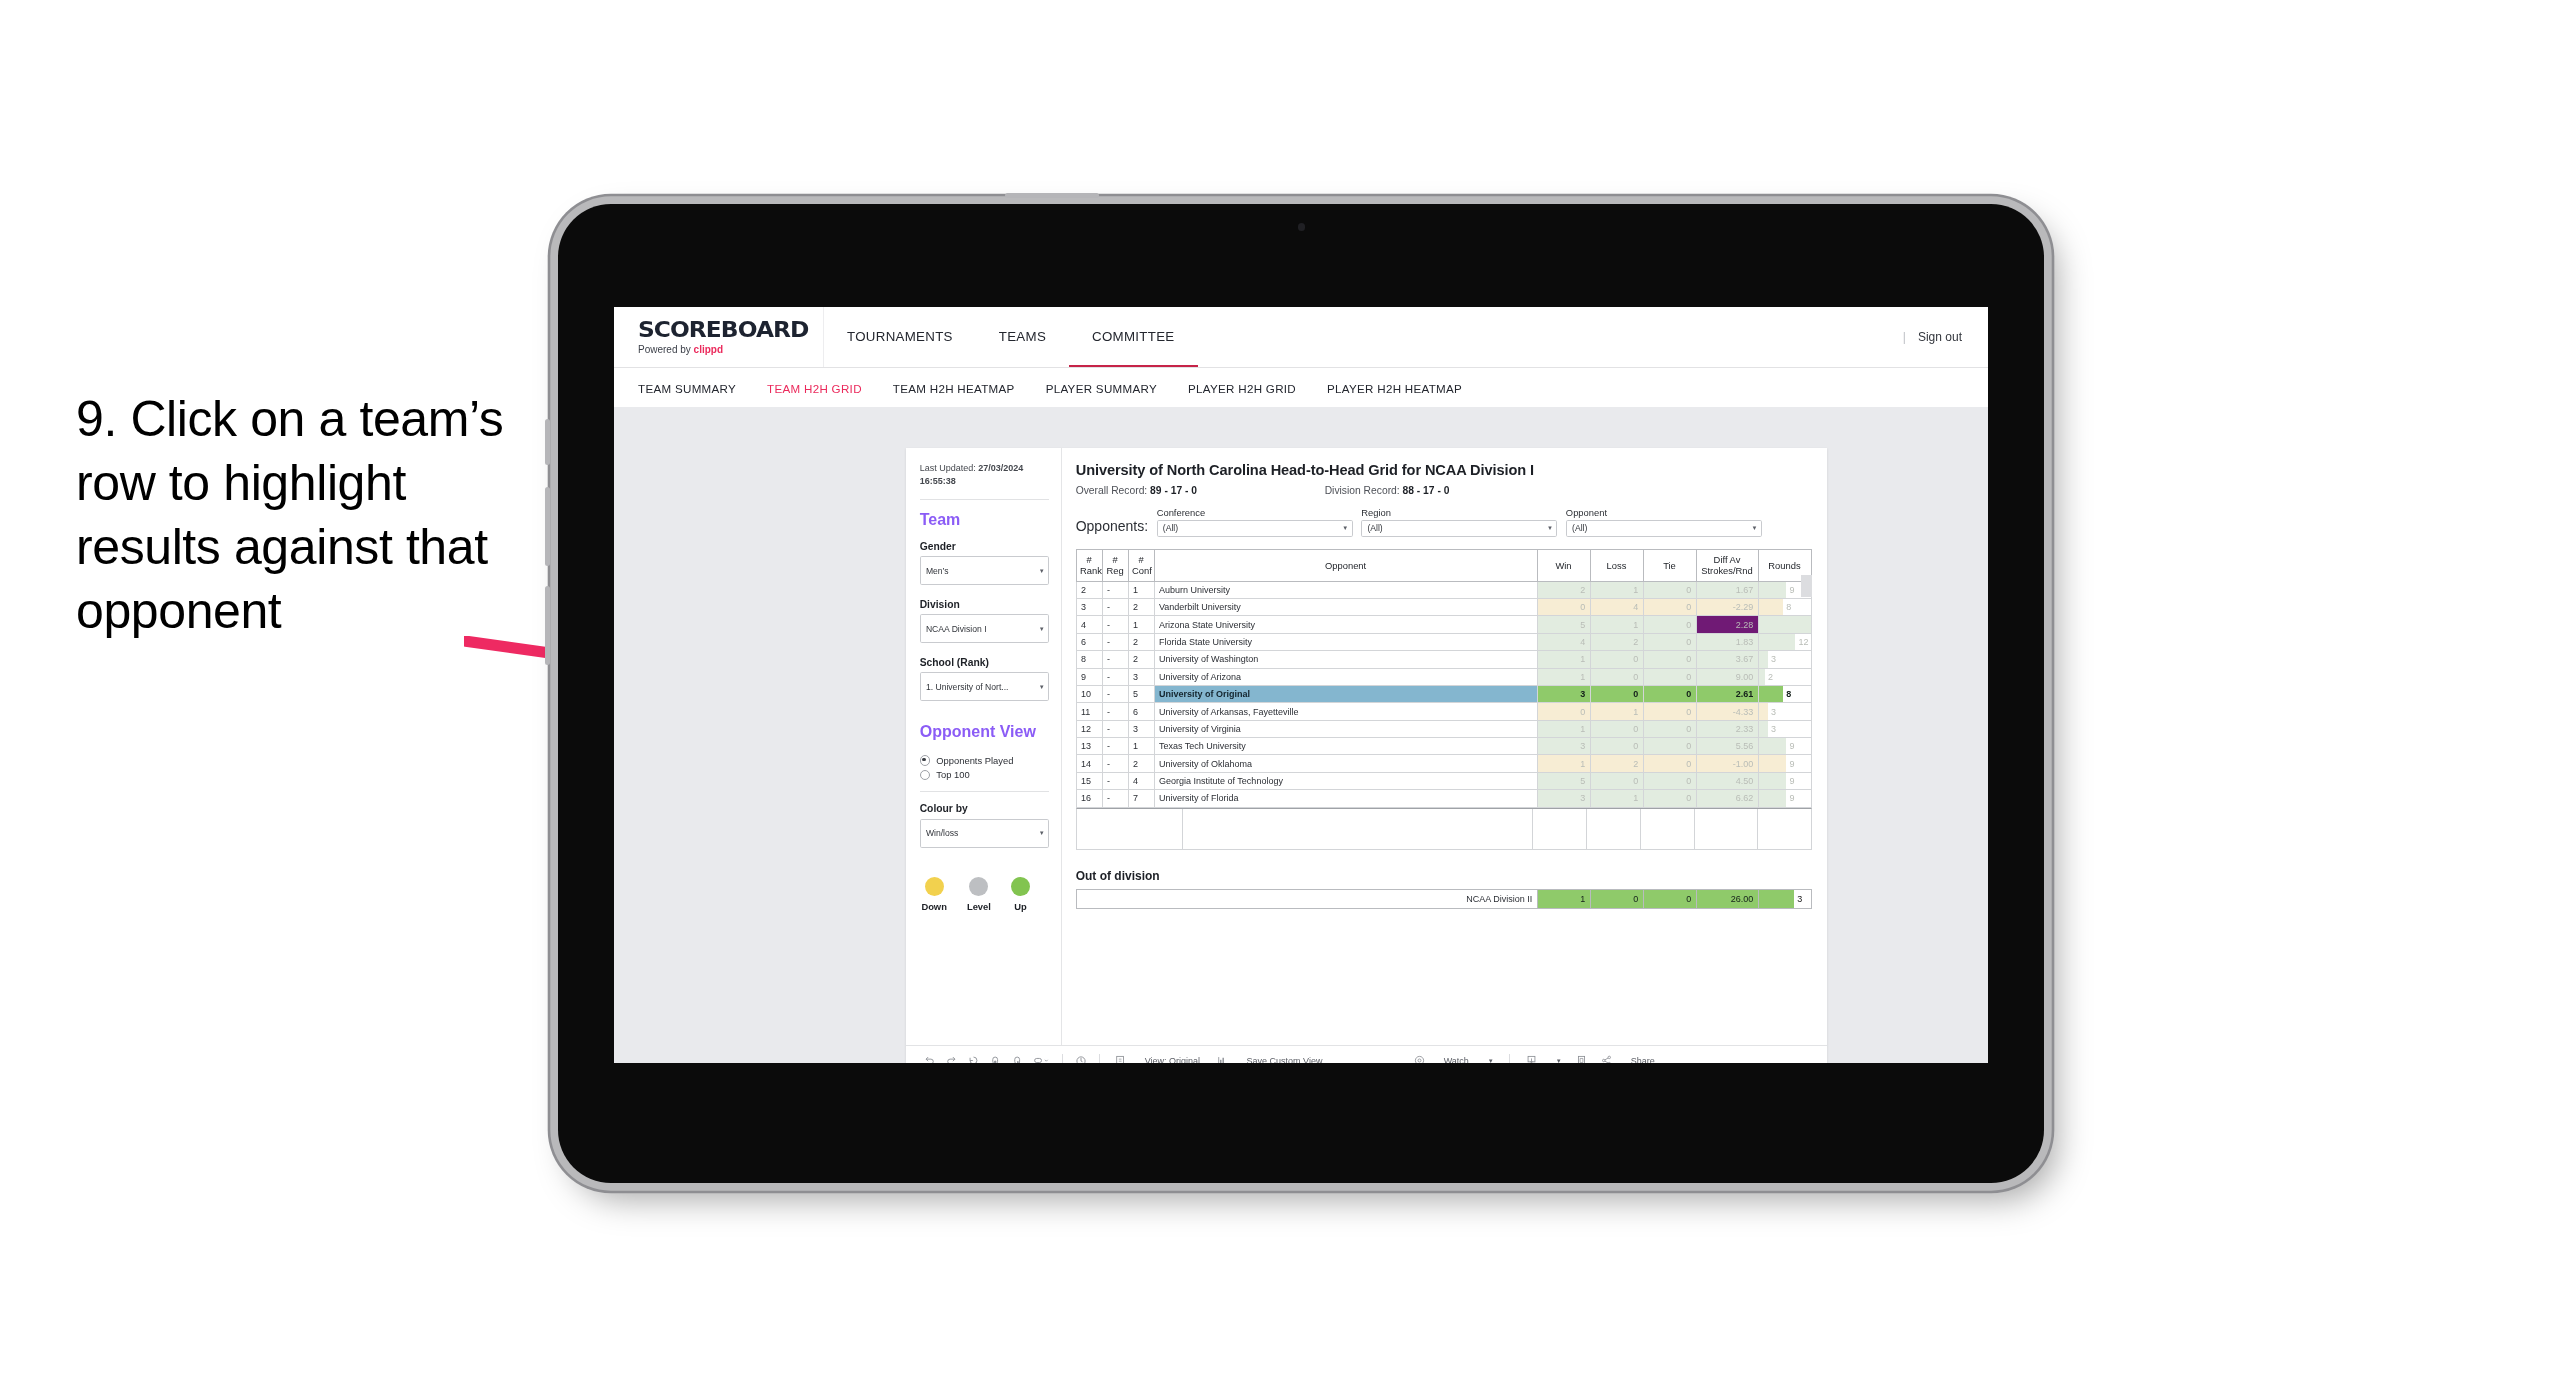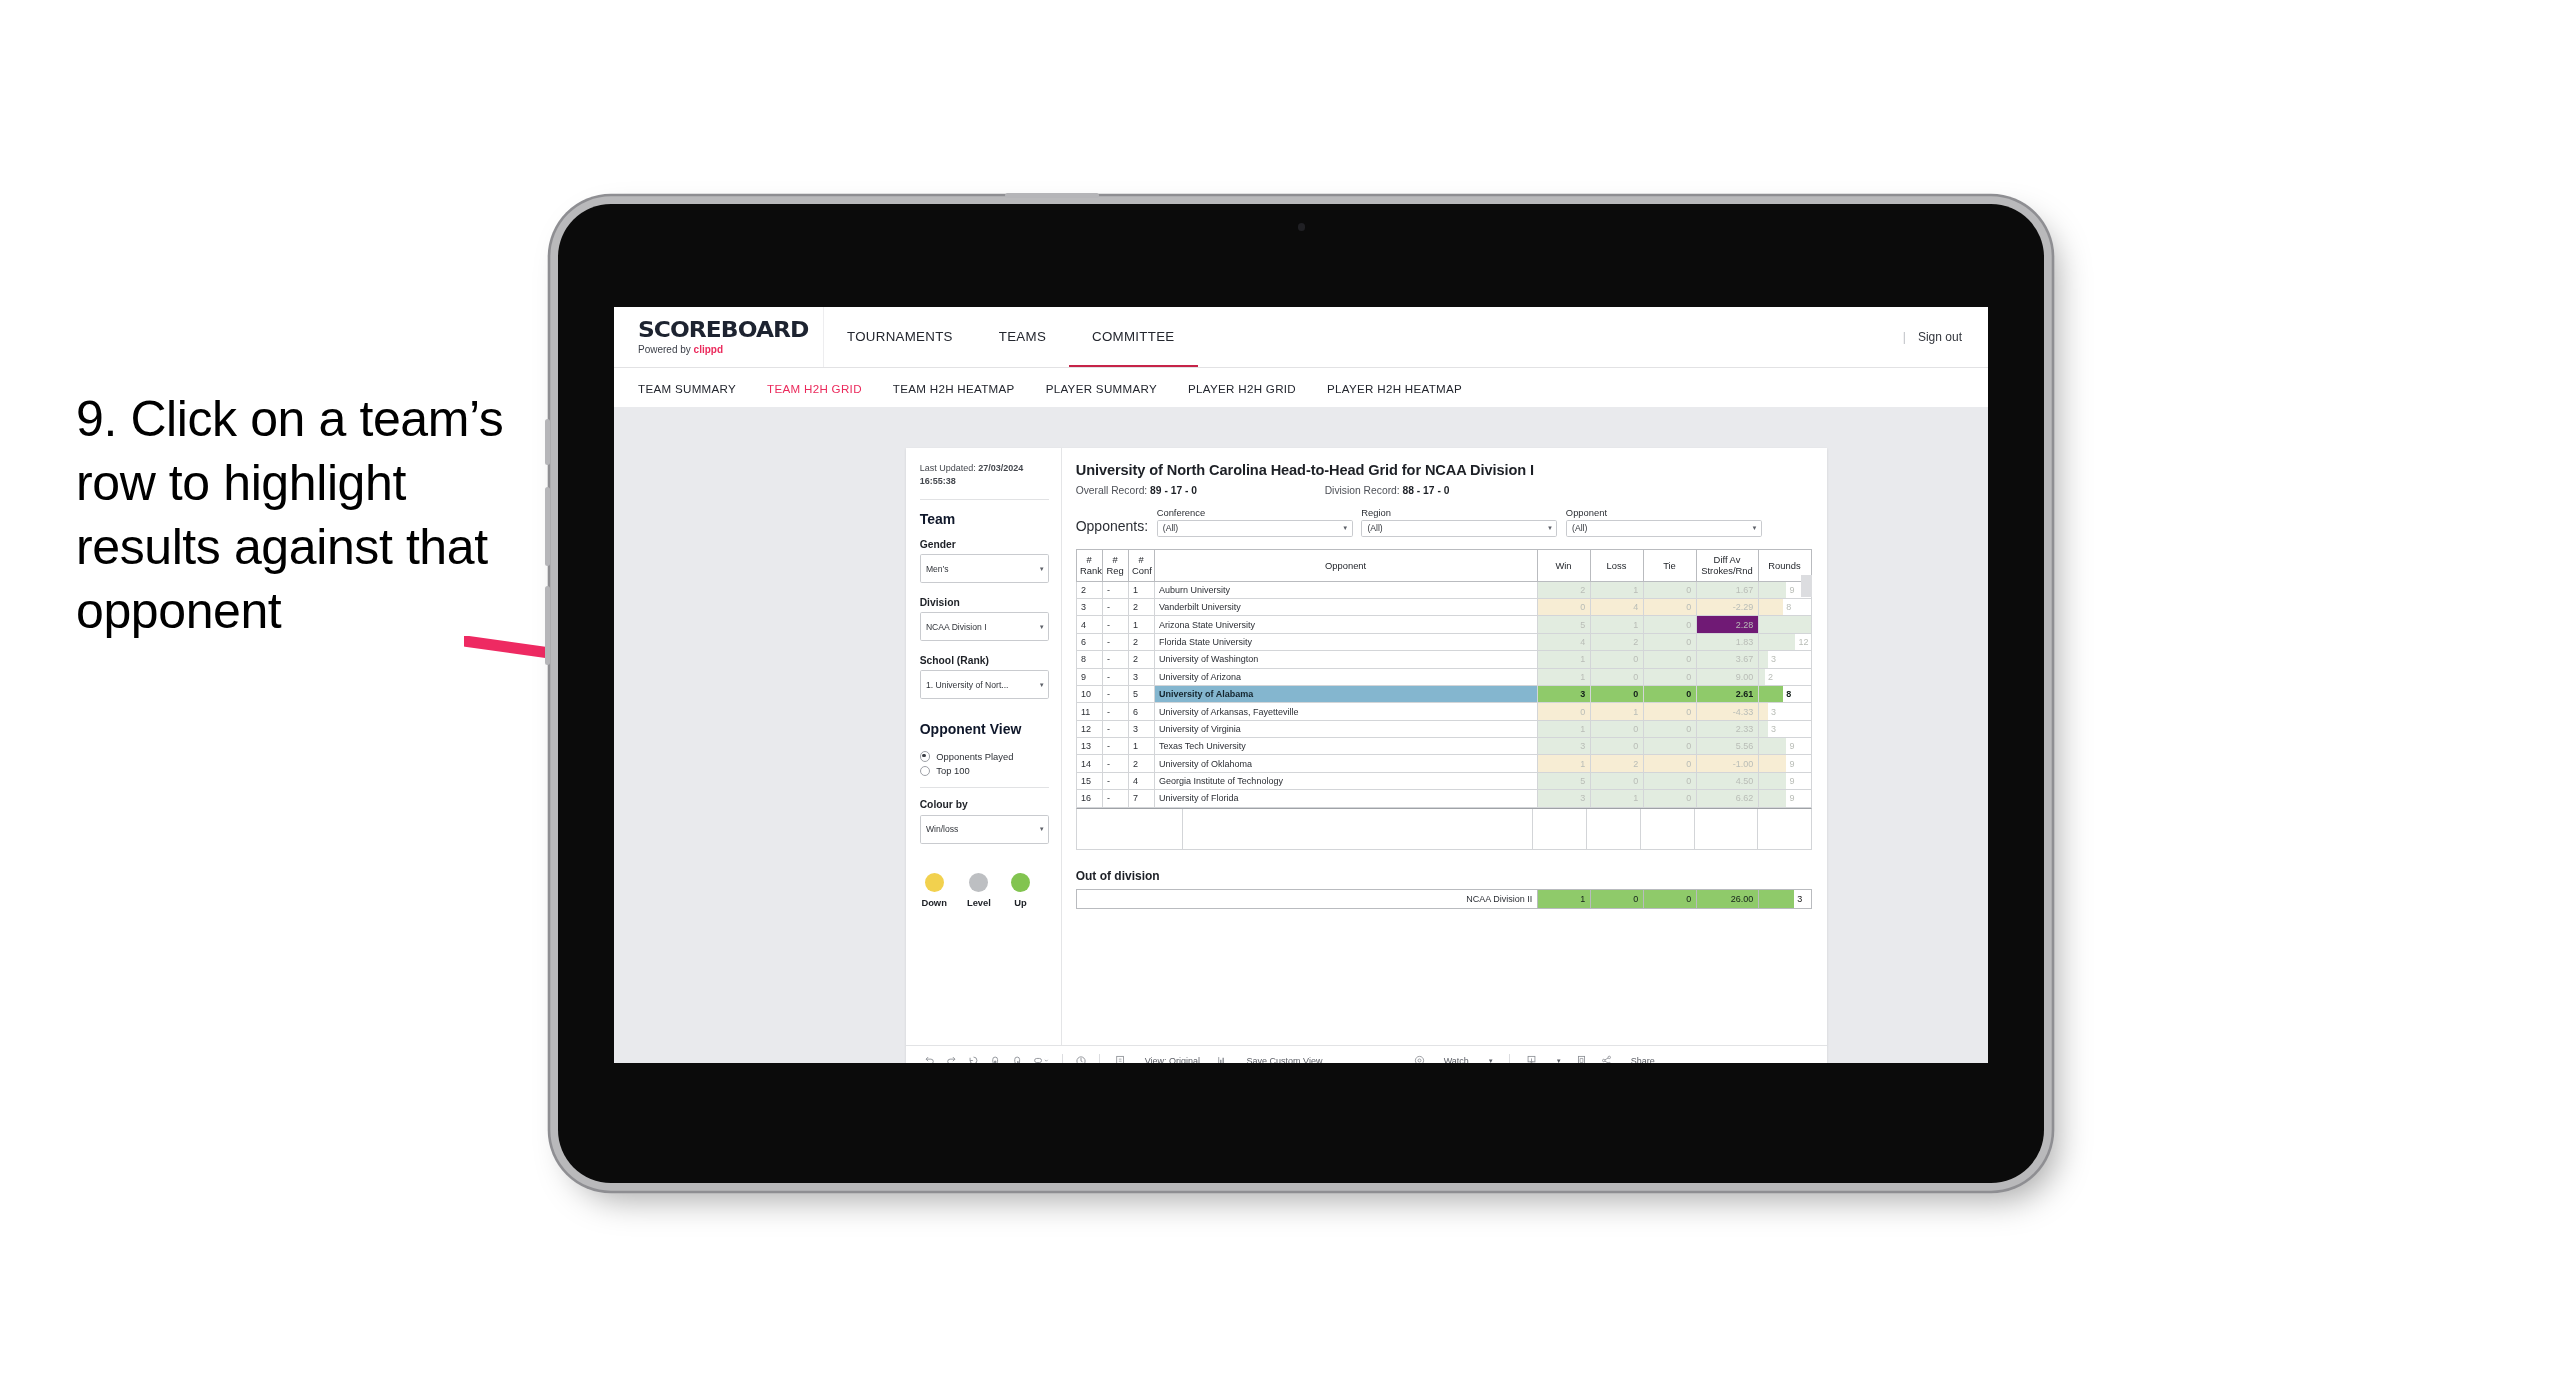--- a/index.html
+++ b/index.html
@@ -63,21 +63,21 @@
   .viz{position:absolute;left:292px;top:41px;width:921px;height:627px;
        background:#fff;box-shadow:0 0.9px 2.6px rgba(0,0,0,.10);display:flex;flex-direction:column;}
   .viz-body{flex:1;display:flex;min-height:0;}
 
   
   .side{width:156px;border-right:0.9px solid #e4e5e7;padding:13.7px 12px 0 13.7px;box-sizing:border-box;
         font-size:9.4px;color:#2c2f35;}
   .lastupd{font-size:9px;color:#45484e;line-height:1.45;}
   .lastupd b{font-weight:bold;}
   .side hr{border:0;border-top:0.9px solid #e1e2e4;margin:11px 0 11px 0;}
-  .side h3{font-size:14px;margin:0 0 12px 0;font-weight:bold;color:#0f172a;}
+  .side h3{font-size:16px;margin:0 0 12px 0;font-weight:bold;color:#8b5cf6;}
   .side h4{font-size:10.3px;margin:0 0 4.3px 0;font-weight:bold;color:#1d2026;}
   .fld{margin-bottom:13.7px;}
   .select{height:29px;border:0.9px solid #c9cbcf;background:#fff;border-radius:1.7px;
           display:flex;align-items:center;padding:0 3.4px 0 5.2px;font-size:8.6px;color:#31343a;
           cursor:pointer;box-sizing:border-box;}
   .select span.val{flex:1;white-space:nowrap;overflow:hidden;text-overflow:ellipsis;}
   .caret{font-size:6px;color:#5d6068;margin-left:3.4px;}
   .radio-row{display:flex;align-items:center;gap:6px;margin:3.4px 0 2.6px 0;font-size:9.4px;cursor:pointer;}
   .rdo{width:8.6px;height:8.6px;border:0.9px solid #9ea1a7;border-radius:50%;position:relative;
        background:#fff;flex:none;}
@@ -388,21 +388,21 @@
                       <td class="num" style="background:#e2ece0;color:#b9bdb7;">9.00</td>
                       <td class="rounds">
                         <div class="rbar" style="width: 11.7647%; background: rgb(226, 236, 224);"></div>
                         <div class="rlbl" style="left: 11.7647%; color: rgb(185, 189, 183);">2</div>
                       </td>
                     </tr>
                     <tr class="rowsel">
                       <td class="rank">10</td>
                       <td class="reg">-</td>
                       <td class="conf">5</td>
-                      <td class="opp">University of Alabama</td>
+                      <td class="opp">University of Original</td>
                       <td class="num" style="background:#8fca6a;color:#14201a;font-weight:bold;">3</td>
                       <td class="num" style="background:#8fca6a;color:#14201a;font-weight:bold;">0</td>
                       <td class="num" style="background:#8fca6a;color:#14201a;font-weight:bold;">0</td>
                       <td class="num" style="background:#8fca6a;color:#14201a;font-weight:bold;">2.61</td>
                       <td class="rounds">
                         <div class="rbar" style="width: 47.0588%; background: rgb(143, 202, 106);"></div>
                         <div class="rlbl" style="left: 47.0588%; color: rgb(20, 32, 26); font-weight: bold;">8</div>
                       </td>
                     </tr>
                     <tr>

